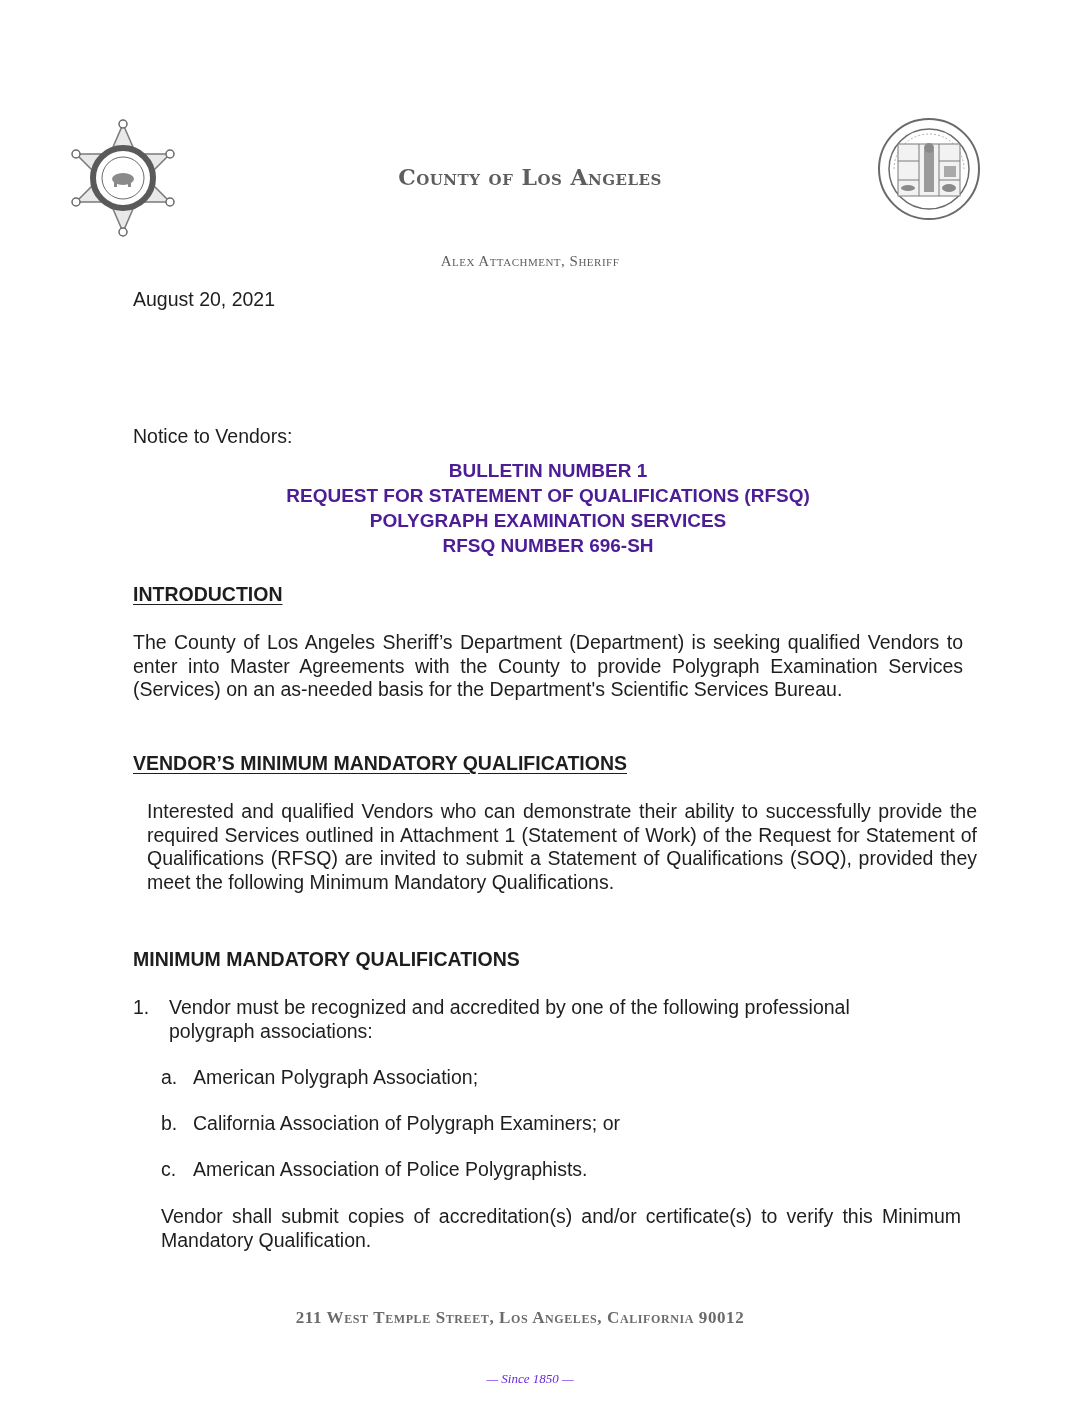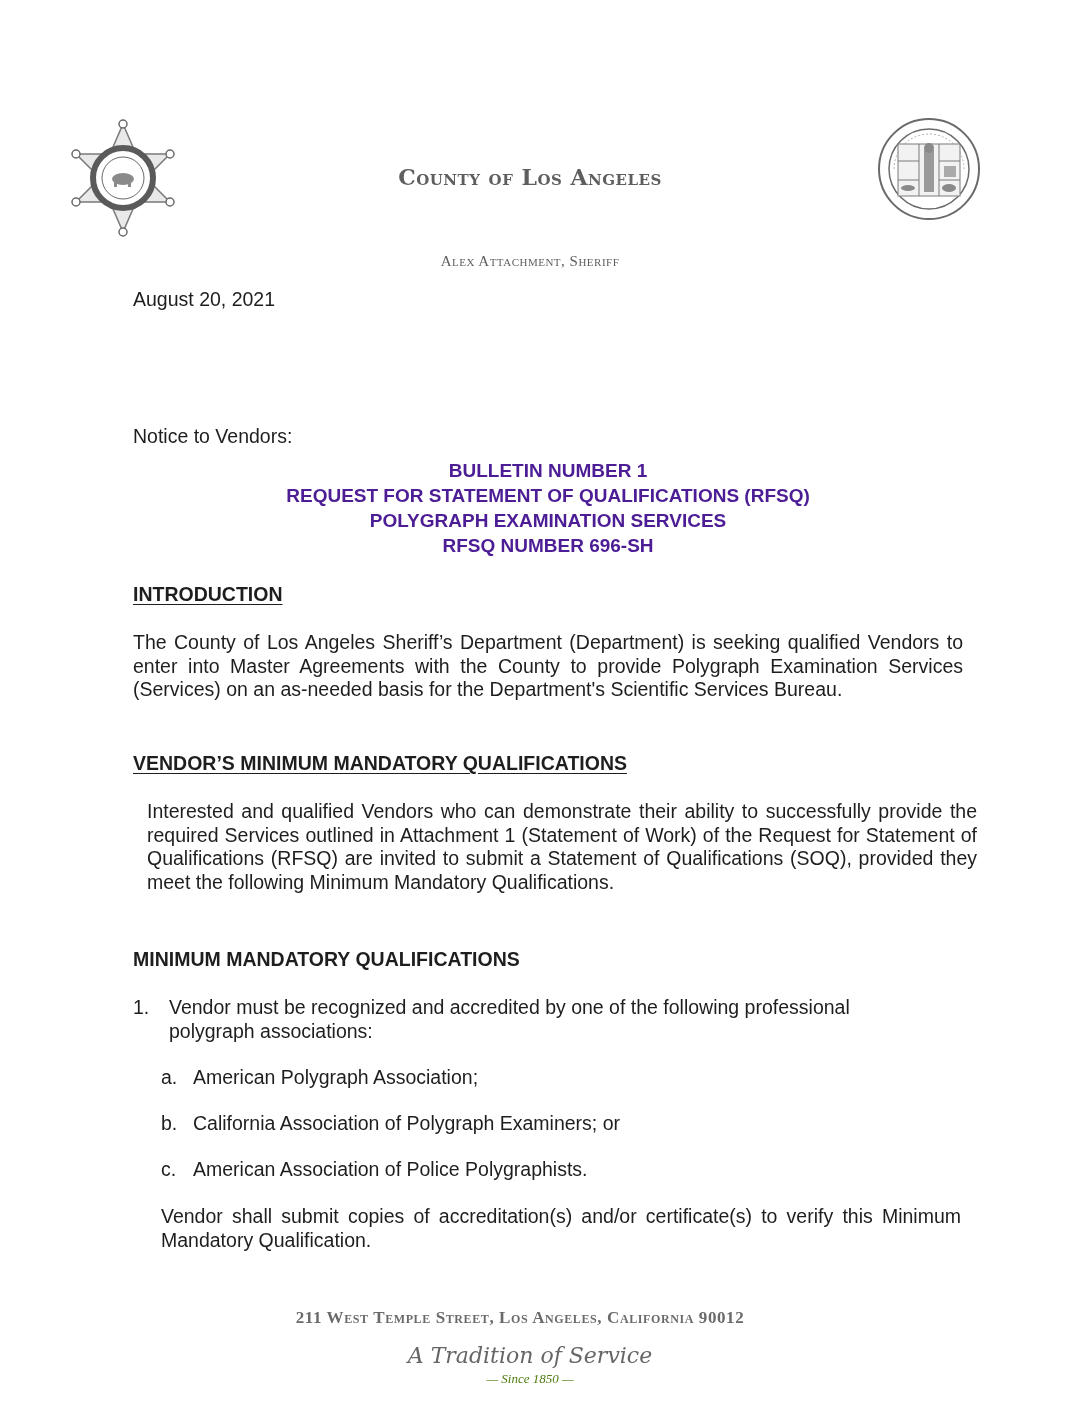--- a/index.html
+++ b/index.html
@@ -88,21 +88,21 @@
       color: #6a6a6a; font-variant: small-caps; letter-spacing: 0.6px; line-height: 22px;
     }
     .footer-motto {
       position: absolute; left: 380px; top: 1342px; width: 300px; text-align: center;
       font-family: "DejaVu Serif", "Liberation Serif", serif; font-style: italic;
       font-size: 22px; color: #666; line-height: 28px;
     }
     .footer-since {
       position: absolute; left: 440px; top: 1371px; width: 180px; text-align: center;
       font-family: "Liberation Serif", serif; font-style: italic;
-      font-size: 13px; color: #4d7c0f; line-height: 16px;
+      font-size: 13px; color: #6d28d9; line-height: 16px;
     }
   </style>
 </head>
 <body>
 
 <div class="page">
 
   <div class="badge">
     <svg width="110" height="120" viewBox="0 0 110 120">
       <polygon points="55,6 68,36 102,36 78,60 102,84 68,84 55,114 42,84 8,84 32,60 8,36 42,36" fill="#e9e9e9" stroke="#7a7a7a" stroke-width="1.5"></polygon>
@@ -169,16 +169,15 @@
 
   <div class="txt sub-b-l">b.</div>
   <div class="txt sub-b-t">California Association of Polygraph Examiners; or</div>
 
   <div class="txt sub-c-l">c.</div>
   <div class="txt justify p-submit">Vendor shall submit copies of accreditation(s) and/or certificate(s) to verify this Minimum Mandatory Qualification.</div>
 
   <div class="txt sub-c-t">American Association of Police Polygraphists.</div>
 
   <div class="footer-addr">211 West Temple Street, Los Angeles, California 90012</div>
-  <div class="footer-motto">A Tradition of Service</div>
   <div class="footer-since">— Since 1850 —</div>
 
 </div>
 
 </body></html>

